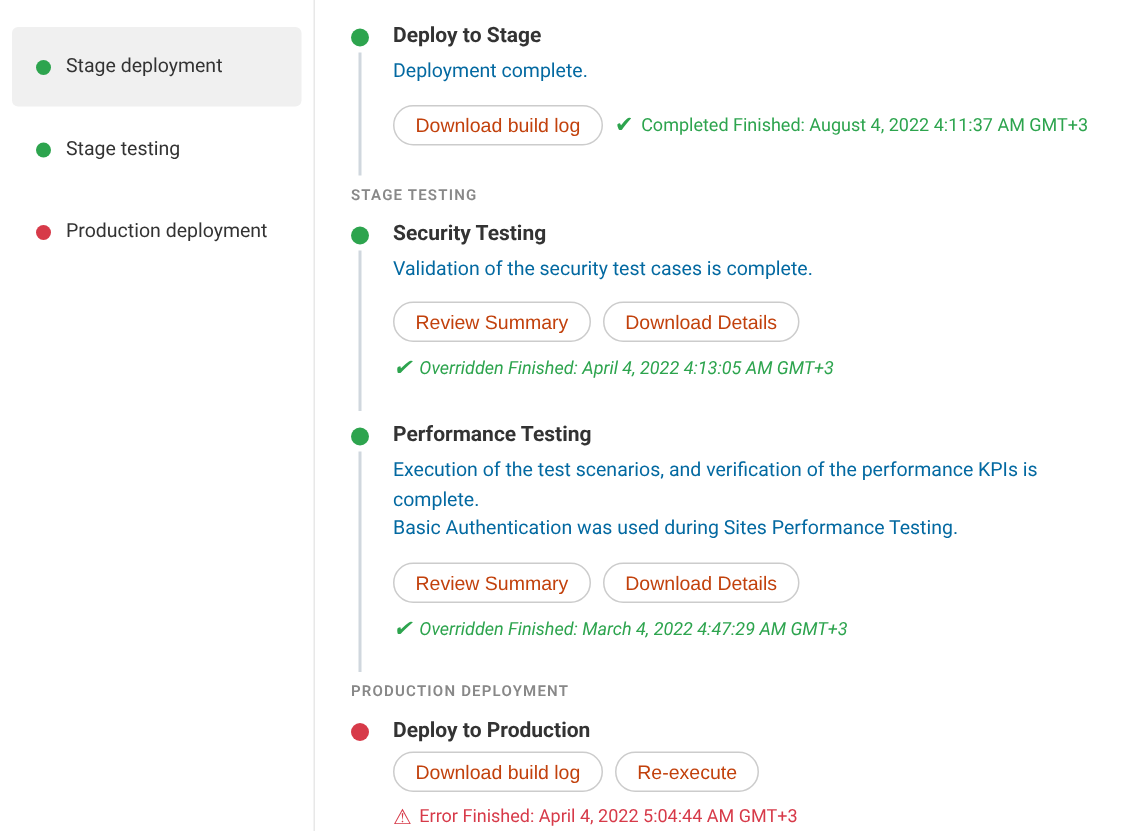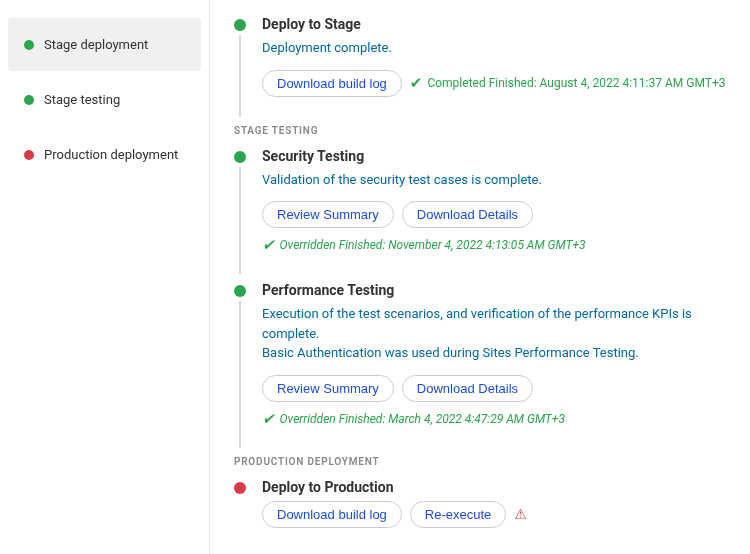--- a/index.html
+++ b/index.html
@@ -105,21 +105,21 @@
       gap: 8px;
       flex-wrap: wrap;
     }
     .btn-outline {
       border: 1px solid #ccc;
       background: #fff;
       border-radius: 20px;
       padding: 5px 14px;
       font-size: 13px;
       cursor: pointer;
-      color: #1d4ed8;
+      color: #c2410c;
       white-space: nowrap;
     }
     .status-text {
       font-size: 12px;
       display: flex;
       align-items: center;
       gap: 5px;
     }
     .status-completed {
       color: #2da44e;
@@ -186,21 +186,21 @@
       <div class="pipeline-line"></div>
     </div>
     <div class="pipeline-content">
       <div class="pipeline-title">Security Testing</div>
       <div class="pipeline-desc">Validation of the security test cases is complete.</div>
       <div class="button-row">
         <button class="btn-outline">Review Summary</button>
         <button class="btn-outline">Download Details</button>
         <span class="status-text status-overridden">
           <span class="check-icon">✔</span>
-          <span>Overridden  Finished: November 4, 2022 4:13:05 AM GMT+3</span>
+          <span>Overridden  Finished: April 4, 2022 4:13:05 AM GMT+3</span>
         </span>
       </div>
     </div>
   </div>
 
   <div class="pipeline-item">
     <div class="pipeline-left">
       <div class="pipeline-dot dot-green"></div>
       <div class="pipeline-line"></div>
     </div>
@@ -227,18 +227,19 @@
     <div class="pipeline-left">
       <div class="pipeline-dot dot-red"></div>
     </div>
     <div class="pipeline-content">
       <div class="pipeline-title">Deploy to Production</div>
       <div class="button-row">
         <button class="btn-outline">Download build log</button>
         <button class="btn-outline">Re-execute</button>
         <span class="status-text status-error">
           <span class="warn-icon">⚠</span>
+          <span>Error  Finished: April 4, 2022 5:04:44 AM GMT+3</span>
         </span>
       </div>
     </div>
   </div>
 
 </div>
 
 </body></html>

